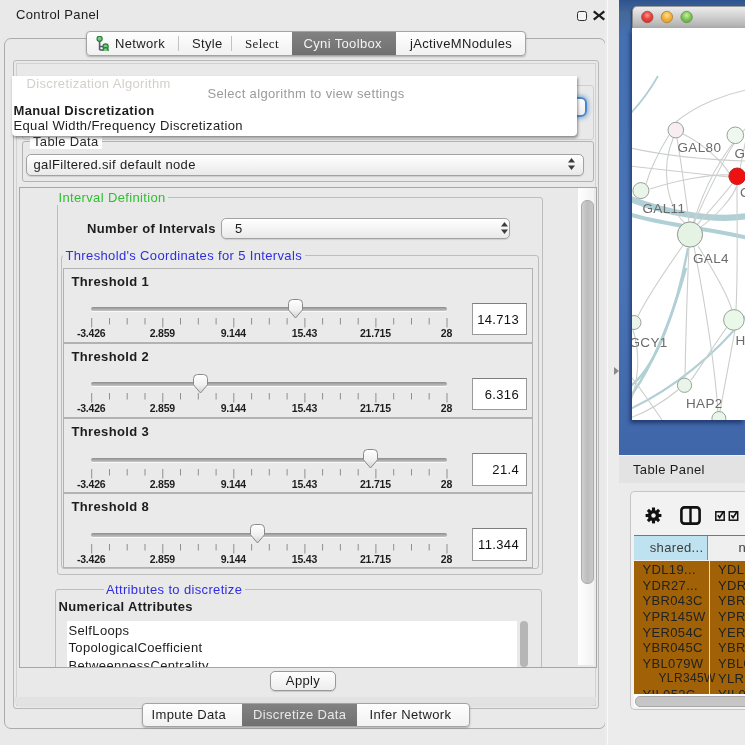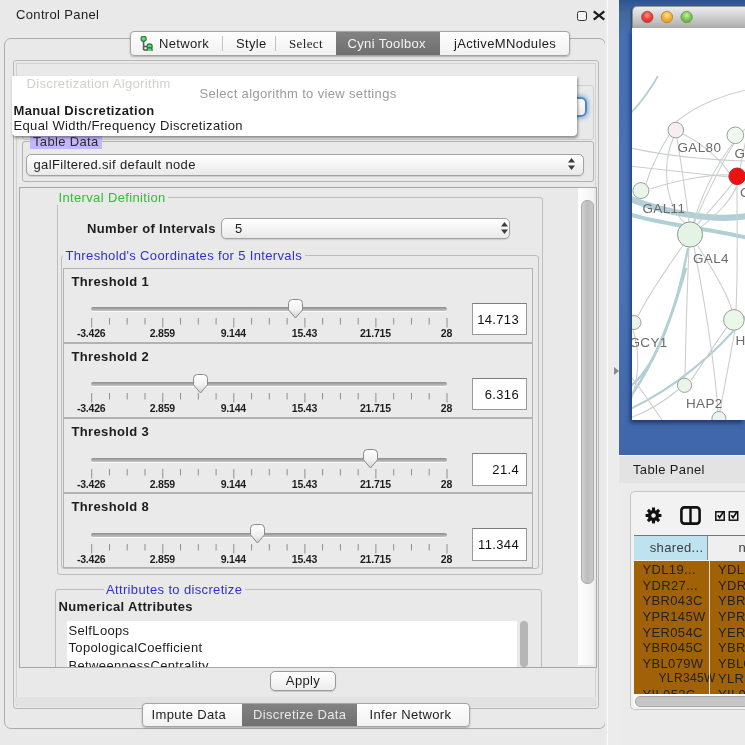--- a/index.html
+++ b/index.html
@@ -19,21 +19,21 @@
 <div class="abs" style="left:577px;top:10.5px;width:8px;height:8px;border:1.6px solid #2e2e2e;border-radius:2.5px;background:#f4f4f4;"></div>
 <svg class="abs" style="left:593px;top:10px;" width="12" height="11" viewBox="0 0 12 11">
   <path d="M1.5 0.5 L6 4.2 L10.5 0.5 L12 2.2 L7.8 5.5 L12 8.8 L10.5 10.5 L6 6.8 L1.5 10.5 L0 8.8 L4.2 5.5 L0 2.2 Z" fill="#1c1c1c"></path>
 </svg>
 
 <div class="abs" style="left:4px;top:38px;width:600px;height:689px;border:1px solid #ababab;border-radius:7px;background:#e9e9e9;"></div>
 
 <div class="abs" style="left:13px;top:60px;width:584px;height:647px;border:1px solid #b9b9b9;border-radius:3px;"></div>
 <div class="abs" style="left:16px;top:63px;width:578px;height:641px;border:1px solid #d2d2d2;"></div>
 
-<div id="toptabs" class="abs" style="left:86px;top:31px;width:438px;height:23px;border:1px solid #a3a3a3;border-radius:4px;background:linear-gradient(#fefefe,#f1f1f1);box-shadow:0 1px 2px rgba(0,0,0,0.25);margin-left:44px;">
+<div id="toptabs" class="abs" style="left:86px;top:31px;width:438px;height:23px;border:1px solid #a3a3a3;border-radius:4px;background:linear-gradient(#fefefe,#f1f1f1);box-shadow:0 1px 2px rgba(0,0,0,0.25);">
   <svg class="abs" style="left:9px;top:4px;" width="14" height="15" viewBox="0 0 14 15">
     <path d="M3.6 5 V14 M3.6 10.5 H8 M3.6 14 H8" stroke="#555a6e" stroke-width="1.6" fill="none"></path>
     <circle cx="3.6" cy="2.8" r="2.6" fill="#79c978" stroke="#1f7a3c" stroke-width="1.1"></circle>
     <circle cx="9.6" cy="10.5" r="2.6" fill="#79c978" stroke="#1f7a3c" stroke-width="1.1"></circle>
     <circle cx="9.6" cy="14.2" r="2.6" fill="#79c978" stroke="#1f7a3c" stroke-width="1.1"></circle>
   </svg>
   <div class="abs t13" style="left:28px;top:3.5px;">Network</div>
   <div class="abs" style="left:90.5px;top:4px;width:1px;height:15px;background:#c3c3c3;"></div>
   <div class="abs t13" style="left:105px;top:3.5px;">Style</div>
   <div class="abs" style="left:144px;top:4px;width:1px;height:15px;background:#c3c3c3;"></div>
@@ -41,21 +41,21 @@
   <div class="abs" style="left:205px;top:0;width:104px;height:23px;background:linear-gradient(#828282,#707070);"></div>
   <div class="abs t13" style="left:216.5px;top:3.5px;color:#f3f3f3;">Cyni Toolbox</div>
   <div class="abs t13" style="left:323px;top:3.5px;">jActiveMNodules</div>
 </div>
 
 <div class="abs" style="left:22px;top:85px;width:570px;height:53px;border:1px solid #cfcfcf;border-radius:3px;"></div>
 
 <div class="abs" style="left:560px;top:96.5px;width:23px;height:16px;border:2.5px solid #4b86c8;border-radius:6px;background:linear-gradient(#fdfdfd,#ededed);box-shadow:0 0 4px 1.5px rgba(110,160,215,0.8);"></div>
 
 <div class="abs" style="left:22px;top:141px;width:570px;height:39px;border:1px solid #b3b3b3;border-radius:3px;"></div>
-<div class="abs t13" style="left:30px;top:134px;background:#c4b5fd;padding:0 3px;color:#2b2b2b;">Table Data</div>
+<div class="abs t13" style="left:30px;top:134px;background:#ffffff;padding:0 3px;color:#2b2b2b;">Table Data</div>
 
 <div class="abs" style="left:26px;top:153.5px;width:556px;height:20px;border:1px solid #a2a2a2;border-radius:5px;background:linear-gradient(#ffffff,#f2f2f2 60%,#e9e9e9);box-shadow:0 1px 1px rgba(0,0,0,0.12);"></div>
 <div class="abs t13" style="left:33.5px;top:157px;">galFiltered.sif default node</div>
 <svg class="abs" style="left:567px;top:157.5px;" width="9" height="12" viewBox="0 0 9 12">
   <path d="M4.5 0 L8 4.6 L1 4.6 Z" fill="#3c3c3c"></path>
     <path d="M4.5 12 L8 7.4 L1 7.4 Z" fill="#3c3c3c"></path>
 </svg>
 
 <div class="abs" style="left:19px;top:187px;width:576px;height:479px;border:1px solid #a6a6a6;background:#e9e9e9;overflow:hidden;" id="scrollarea">
   <div class="abs" style="left:36.5px;top:8.5px;width:484px;height:376px;border:1px solid #bdbdbd;border-radius:3px;"></div>
@@ -264,21 +264,21 @@
 
 <div id="bottabs" class="abs" style="left:141.5px;top:703px;width:326px;height:22px;border:1px solid #a3a3a3;border-radius:4px;background:linear-gradient(#fefefe,#f1f1f1);box-shadow:0 1px 2px rgba(0,0,0,0.25);">
   <div class="abs t13" style="left:9px;top:3px;">Impute Data</div>
   <div class="abs" style="left:99.5px;top:0;width:115px;height:22px;background:linear-gradient(#828282,#707070);"></div>
   <div class="abs t13" style="left:110.5px;top:3px;color:#e9e9e9;">Discretize Data</div>
   <div class="abs t13" style="left:227px;top:3px;">Infer Network</div>
 </div>
 
 <div class="abs" style="left:12px;top:76px;width:564.5px;height:59.5px;background:#ffffff;border-radius:0 0 4px 4px;box-shadow:1px 2px 3px rgba(60,60,60,0.55);z-index:30;">
   <div class="abs t13" style="left:14.5px;top:0px;color:#d3d0cb;">Discretization Algorithm</div>
-  <div class="abs t13" style="left:4px;top:10px;width:564px;text-align:center;color:#9b9b9b;">Select algorithm to view settings</div>
+  <div class="abs t13" style="left:12px;top:10px;width:564px;text-align:center;color:#9b9b9b;">Select algorithm to view settings</div>
   <div class="abs t13 bold" style="left:1.5px;top:26.5px;">Manual Discretization</div>
   <div class="abs t13" style="left:1.5px;top:41.5px;">Equal Width/Frequency Discretization</div>
 </div>
 
 <div class="abs" style="left:605px;top:0;width:14px;height:745px;background:#ececec;"></div>
 <div class="abs" style="left:606.5px;top:0;width:1px;height:745px;background:#f8f8f8;"></div>
 <div class="abs" style="left:613.5px;top:366.5px;width:0;height:0;border-top:4px solid transparent;border-bottom:4px solid transparent;border-left:5px solid #8a8a8a;"></div>
 
 <div class="abs" style="left:619px;top:0;width:126px;height:455px;background:linear-gradient(#2f5390,#44699a 3%,#4470b4 8%,#4a74b8 60%,#3f66a9);"></div>
 

